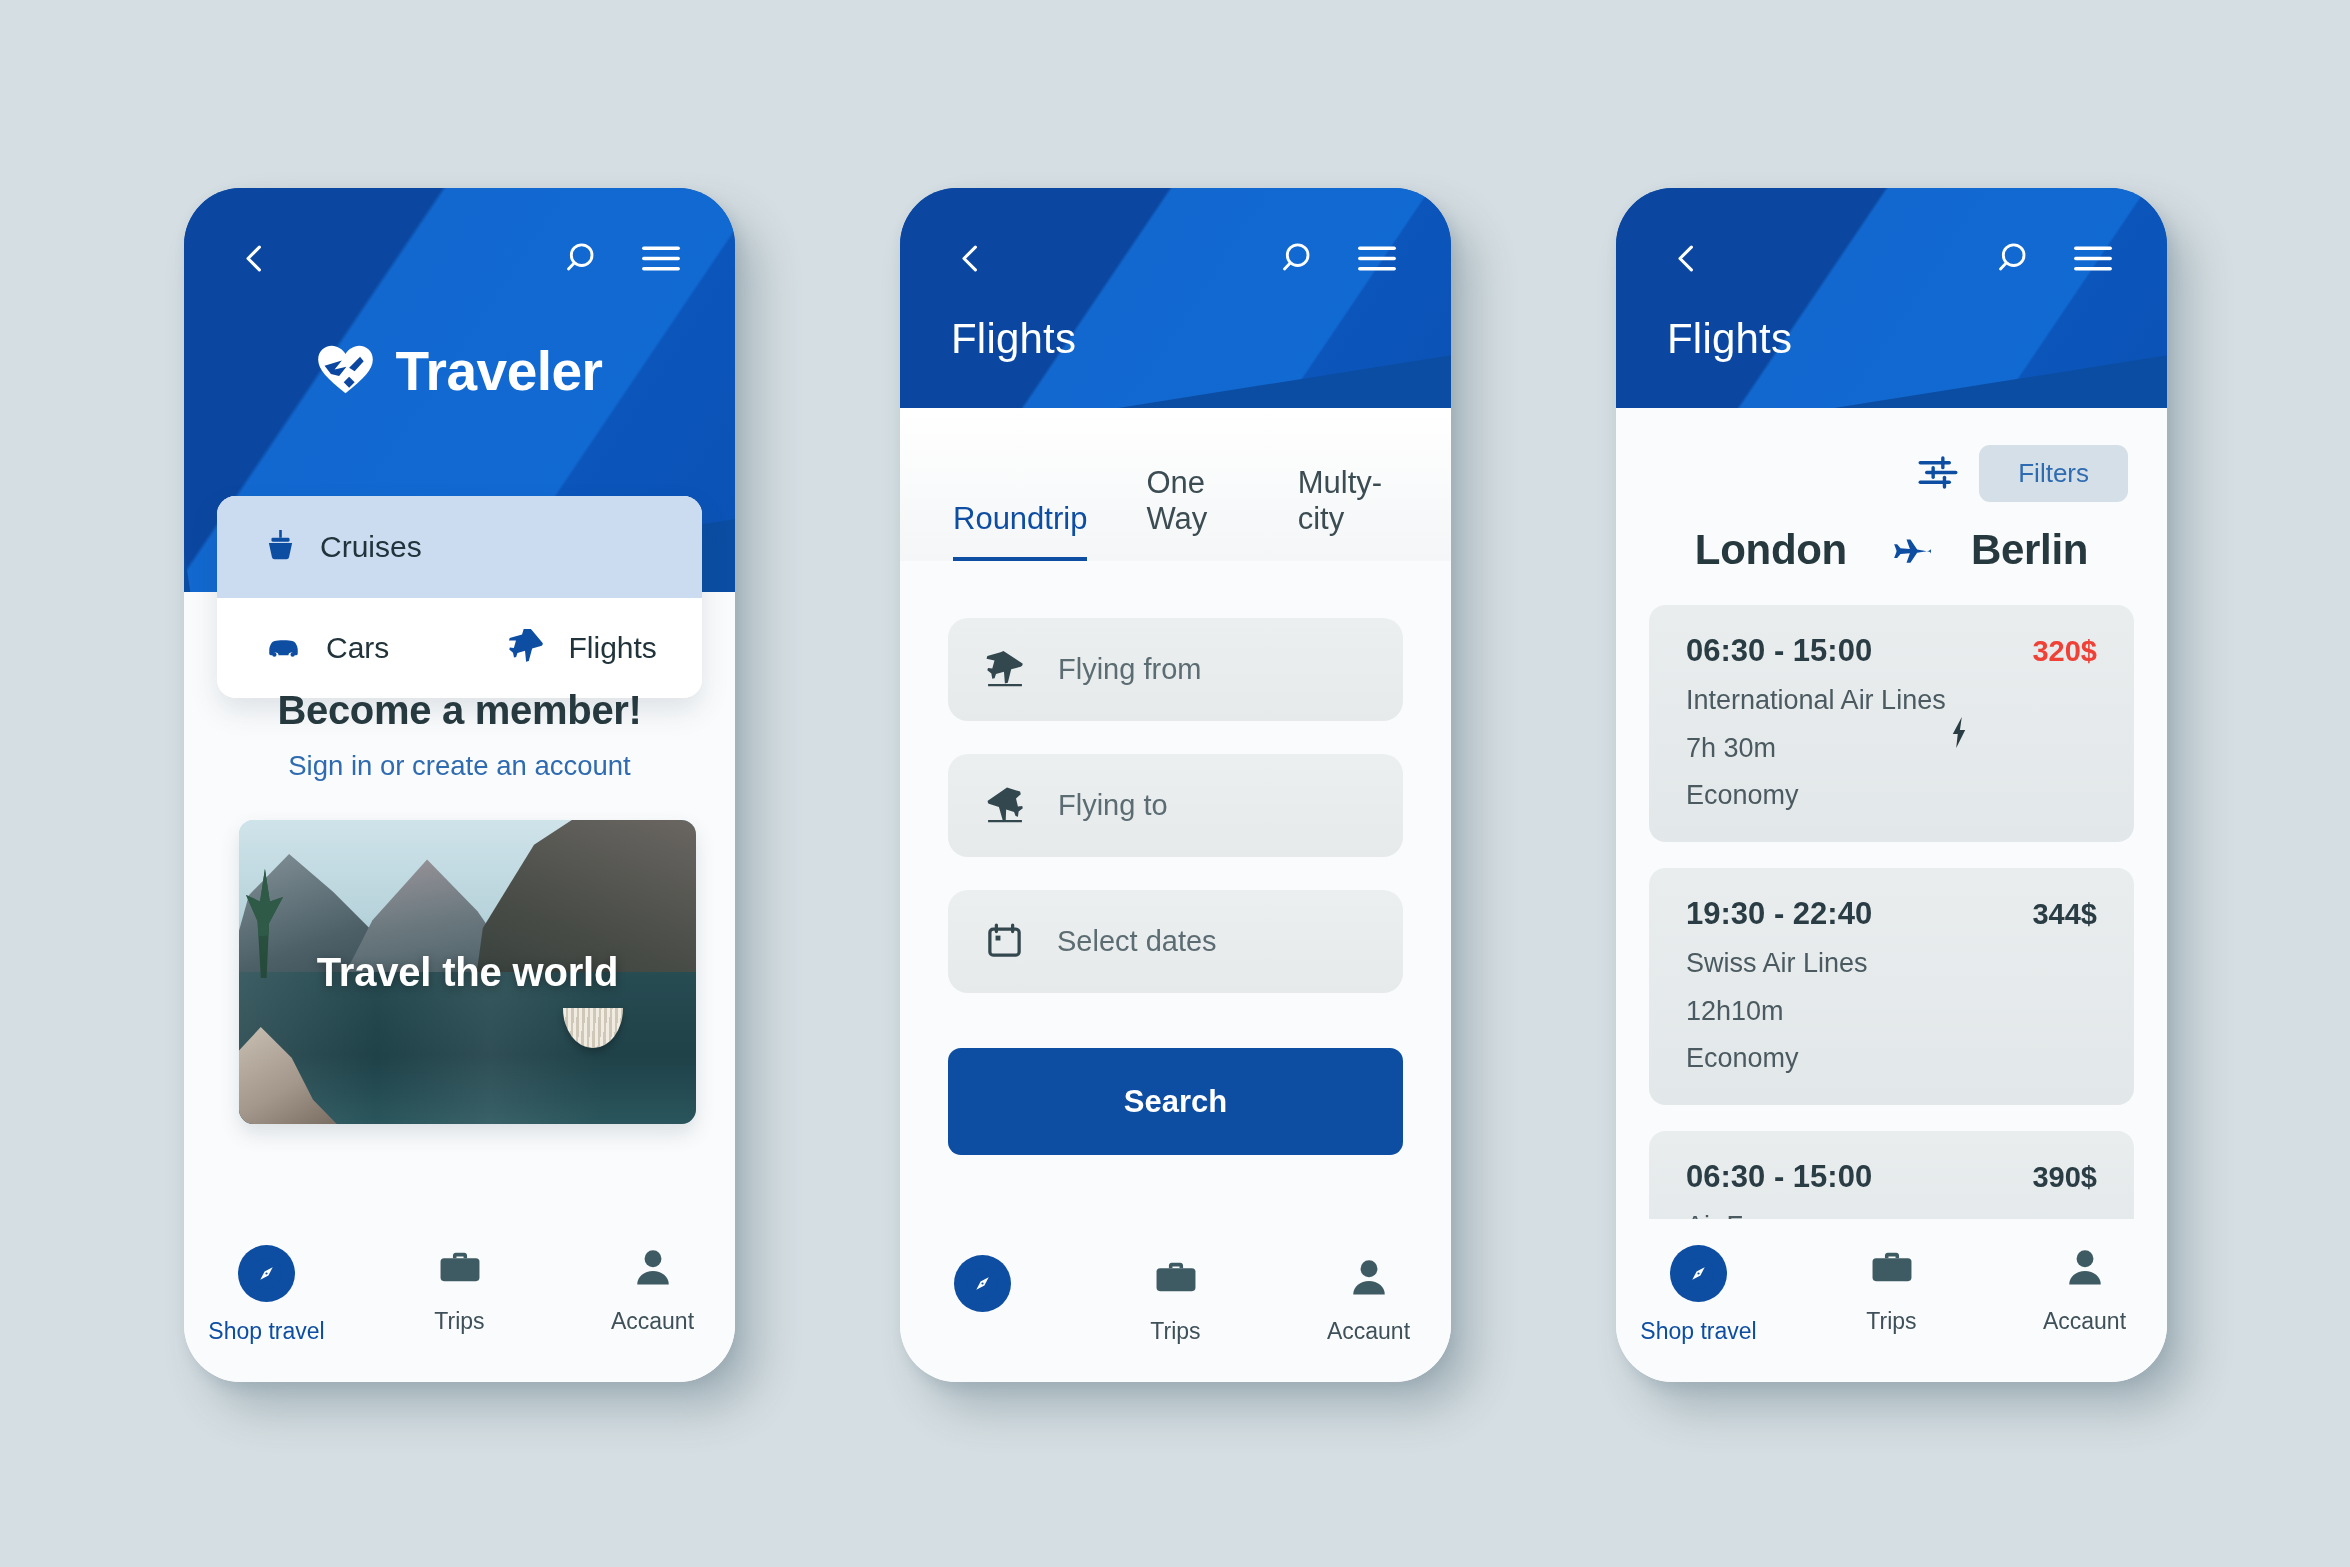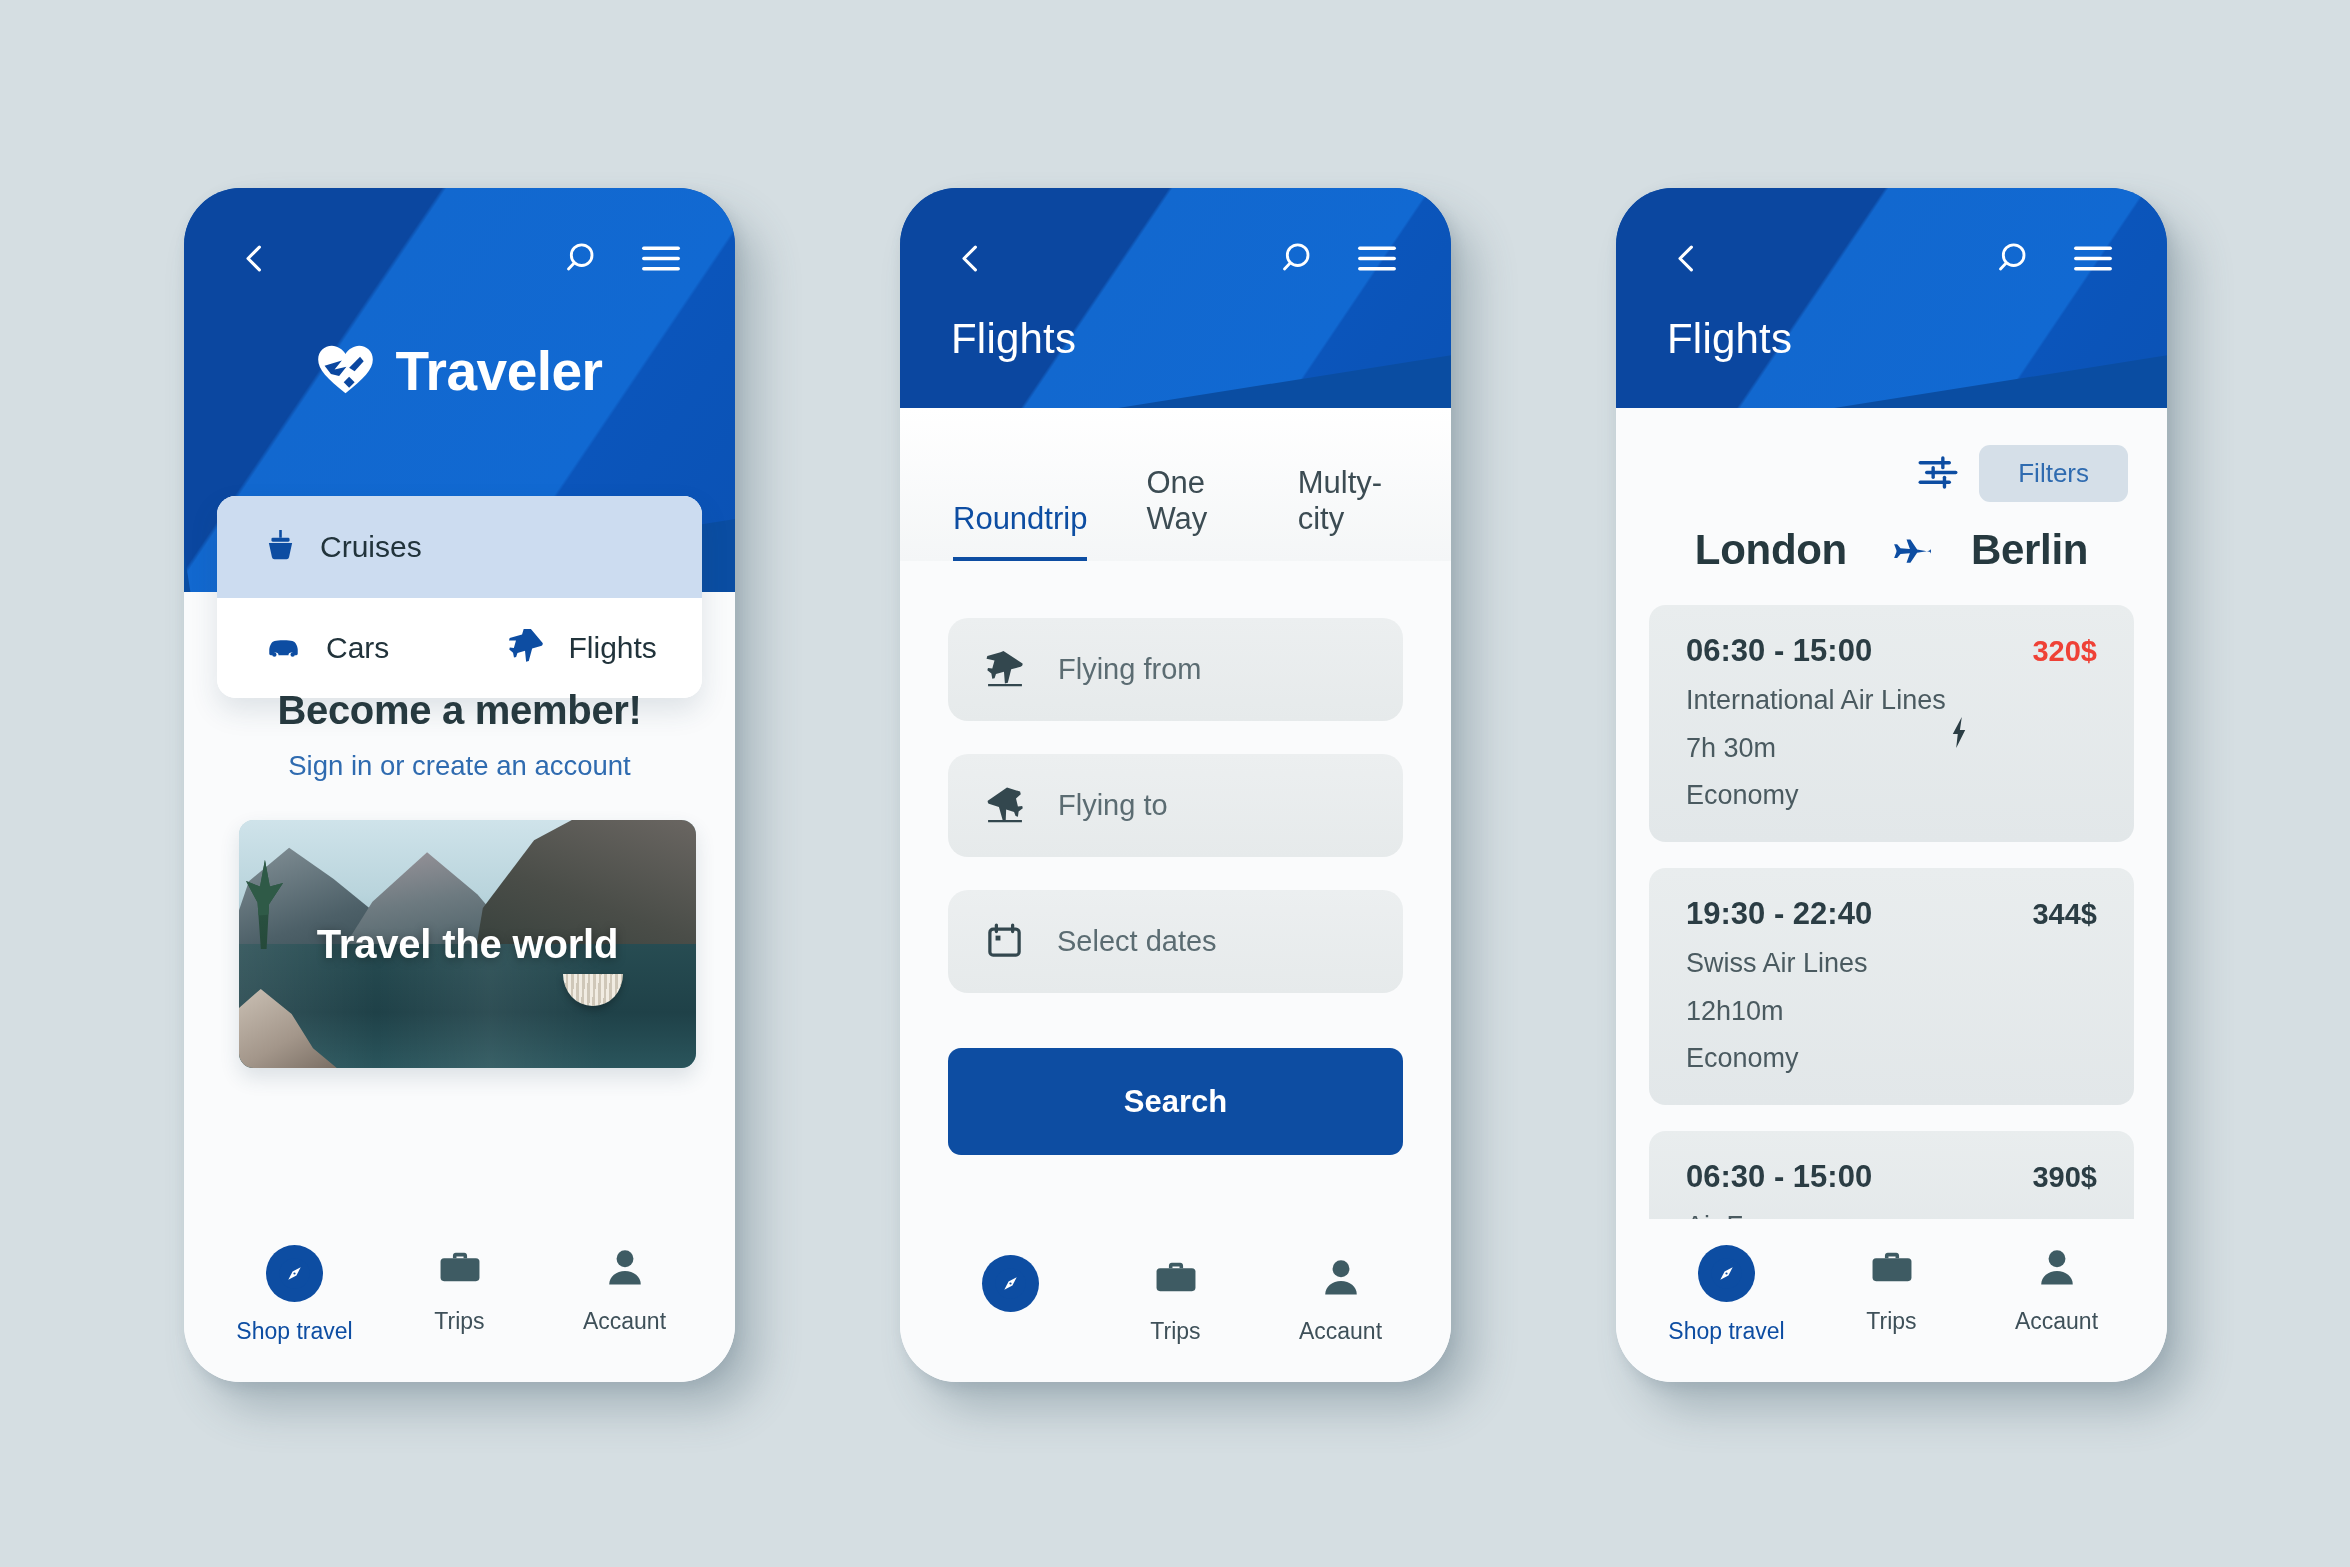--- a/index.html
+++ b/index.html
@@ -88,21 +88,21 @@
   .svc-label { font-size: 30px; color:#21333b; }
 
   .member {
     position:absolute; left:0; right:0; top: 96px; text-align:center;
   }
   .member-title { font-size: 40px; font-weight:700; color:#26393f; letter-spacing:-0.3px; }
   .member-sub { font-size: 27.5px; color:#2f6bb0; margin-top: 16.5px; }
 
   .hero {
     position:absolute; left:55px; right:39px; top: 228px;
-    height: 248px; border-radius: 14.7px; overflow:hidden;
+    height: 304px; border-radius: 14.7px; overflow:hidden;
     box-shadow: 0 9.2px 20px rgba(40,70,95,.14);
     background: linear-gradient(#bcd6dd,#7ea7b0);
   }
   .hero-sky { position:absolute; inset:0 0 50% 0;
     background: linear-gradient(#cfe3ea 0%, #b9d4dc 60%, #9dbfc8 100%); }
   .hero-mt-l { position:absolute; left:-4%; top:6%; width:44%; height:52%;
     background: linear-gradient(160deg,#8e9aa0,#4d6068 60%,#33474e);
     clip-path: polygon(0 100%, 14% 36%, 34% 10%, 56% 34%, 78% 62%, 100% 100%); }
   .hero-mt-c { position:absolute; left:20%; top:10%; width:46%; height:50%;
     background: linear-gradient(170deg,#a39aa0,#6d7a80 45%,#3d555c);
@@ -187,21 +187,21 @@
   .rtop { display:flex; align-items:baseline; justify-content:space-between; }
   .rtime { font-size: 31px; font-weight:700; color:#2b3d44; }
   .rprice { font-size: 29px; font-weight:700; color:#2b3d44; }
   .rprice.hot { color:#ef4136; }
   .rline { font-size: 27px; color:#4a5a60; margin-top: 16.5px; }
   .rbolt { position:absolute; right: 165px; top: 112px; }
 
   
   .botnav {
     margin-top:auto; flex:none;
-    display:flex; align-items:flex-start; justify-content:center;
+    display:flex; align-items:flex-start; justify-content:space-between;
     padding: 26px 0 37px 0;
     background:#fafbfc;
     position: relative; z-index: 5;
   }
   .nav-item { display:flex; flex-direction:column; align-items:center; gap: 16.5px; width: 165px; }
   .nav-label { font-size: 23px; color:#3e5059; }
   .nav-item.active .nav-label { color:#0d4da2; }
   .nav-disc {
     width: 57px; height:57px; border-radius:50%;
     background:#0d4da2; display:flex; align-items:center; justify-content:center;

